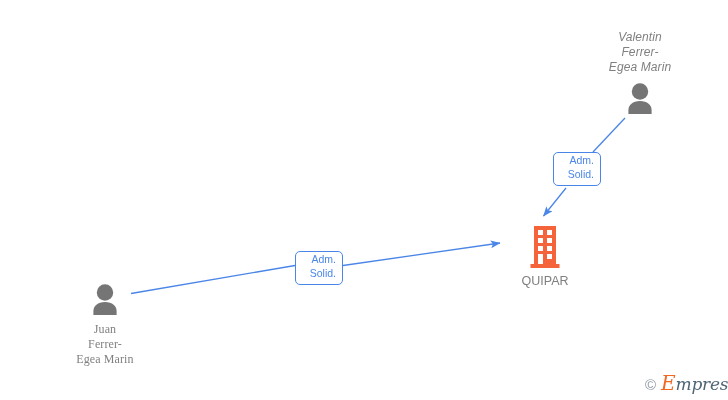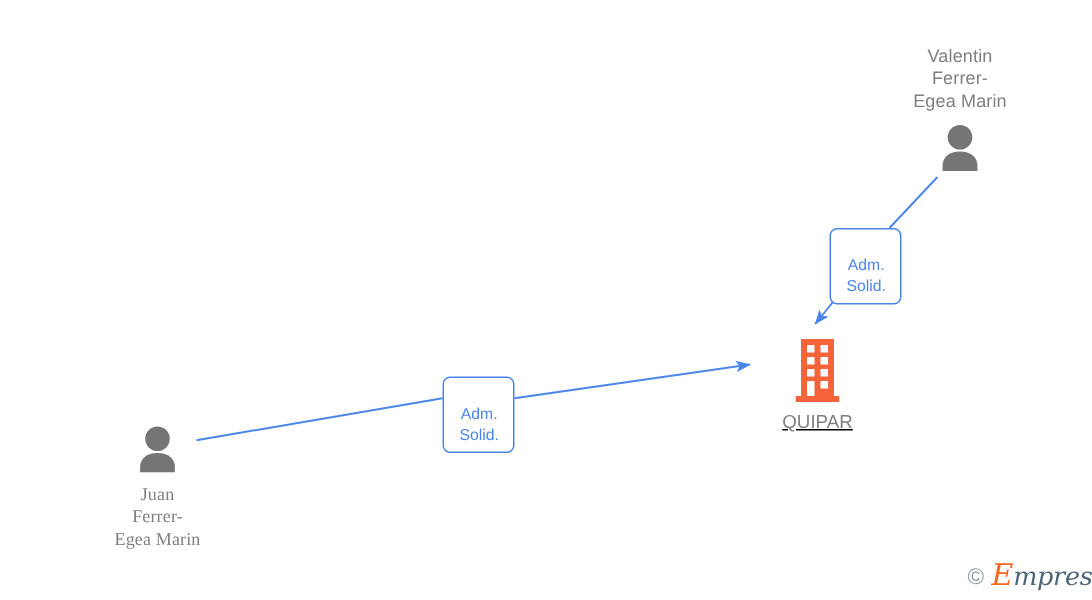--- a/index.html
+++ b/index.html
@@ -41,38 +41,37 @@
     font-size: 12px;
     letter-spacing: 0.1px;
     white-space: pre-line;
   }
 
   .node-valentin {
     left: 575px;
     top: 30px;
     width: 130px;
   }
-  .node-valentin .node-label { margin-bottom: 7px; }
+  .node-valentin .node-label { margin-bottom: 7px; font-style: italic; }
 
   .node-juan {
     left: 40px;
     top: 283px;
     width: 130px;
   }
   .node-juan .node-label { margin-top: 7px; font-family: Liberation Serif, serif; }
 
   
   .node-company {
     position: absolute;
     left: 470px;
     top: 226px;
     width: 150px;
     text-align: center;
     line-height: 15px;
-    text-decoration: underline;
   }
   .company-icon {
     display: block;
     margin: 0 auto;
   }
   .company-label {
     color: #808080;
     font-size: 12.5px;
     margin-top: 6px;
     white-space: pre-line;
@@ -81,22 +80,22 @@
   
   .badge {
     position: absolute;
     box-sizing: border-box;
     border: 1.4px solid #4a86e8;
     border-radius: 5px;
     background: #ffffff;
     color: #4a86e8;
     font-size: 10.5px;
     line-height: 14px;
-    padding: 17px 6px 4px 7px;
-    text-align: center;
+    padding: 0 6px 4px 7px;
+    text-align: right;
     white-space: pre-line;
   }
   .badge-juan   { left: 295px; top: 251px; width: 48px; }
   .badge-valentin { left: 553px; top: 152px; width: 48px; }
 
   
   .watermark {
     position: absolute;
     left: 645px;
     top: 375px;

